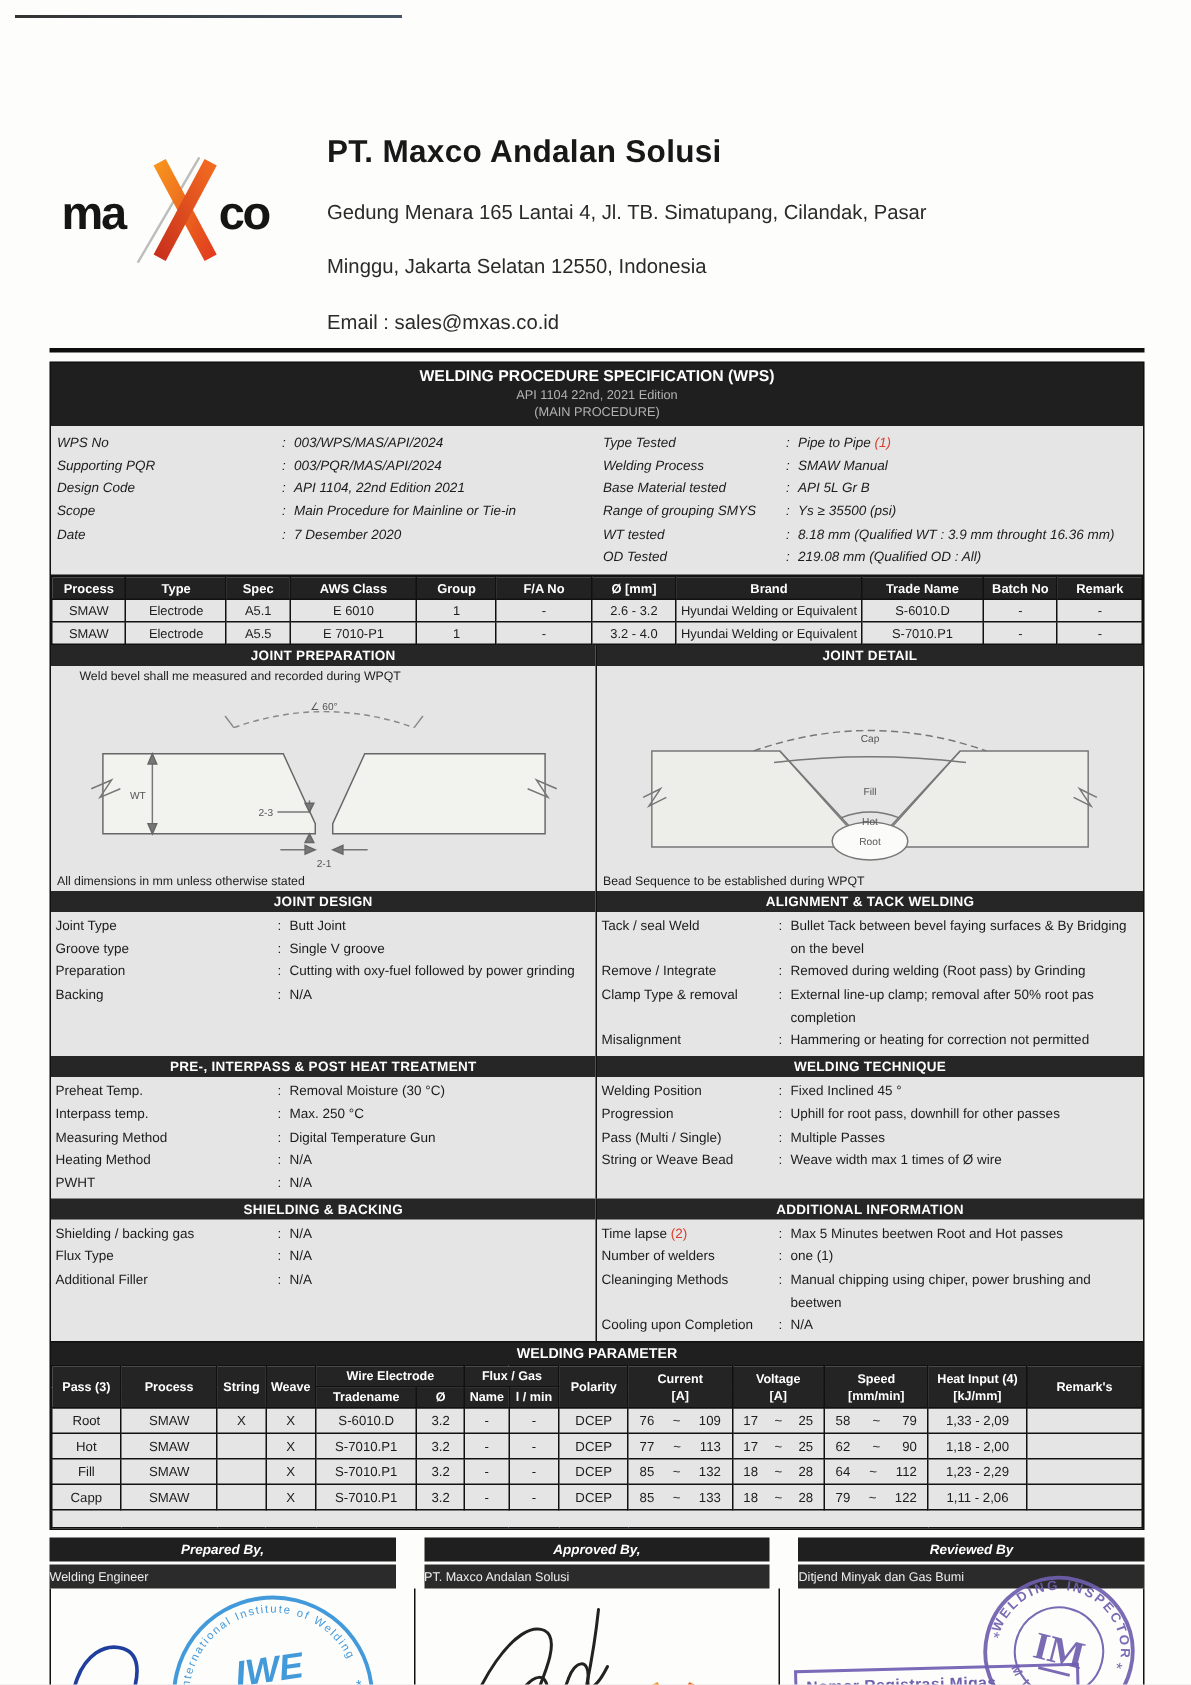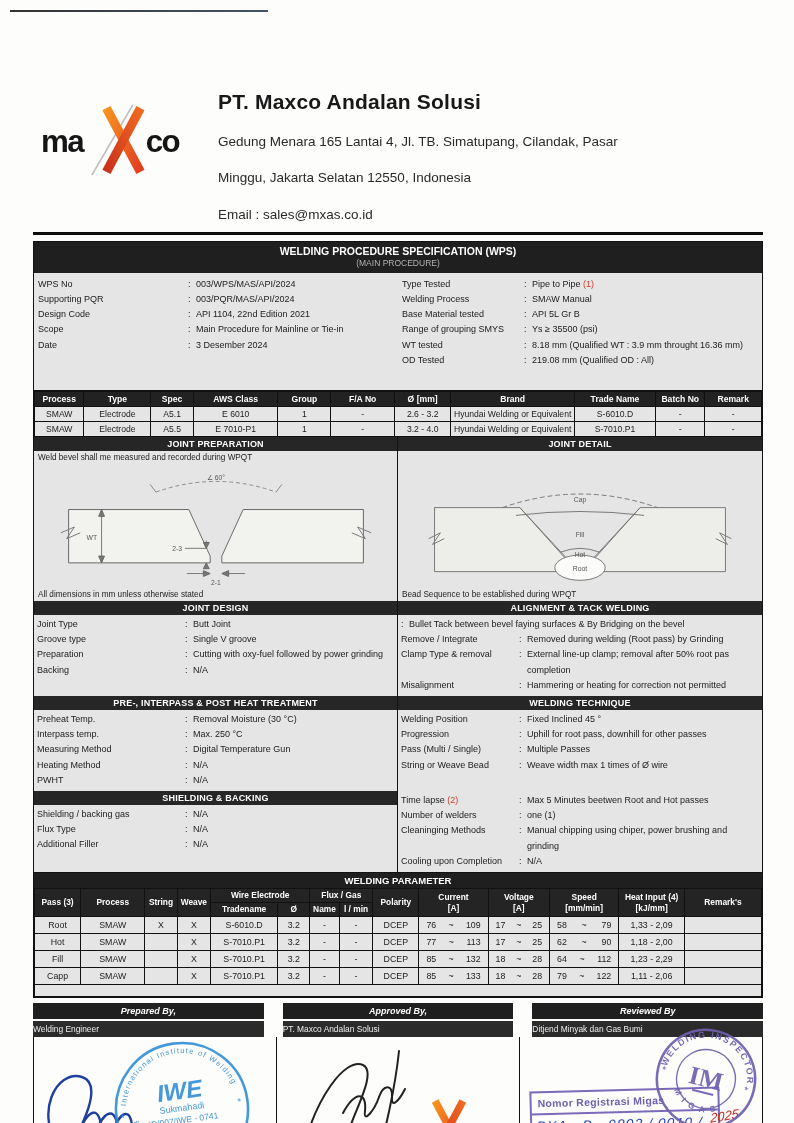--- a/index.html
+++ b/index.html
@@ -21,21 +21,21 @@
   .company-addr { font-size:13.5px; color:#2a2a2a; line-height:1.28; margin-top:19px; }
   .rule { margin:9px 31px 0 33px; border-top:3px solid #0e0e0e; }
 
   
   .main-box { width:730px; margin:6px auto 0 33px; border:1.5px solid #111; background:#e5e5e5; }
 
   .title-band { background:#1f1f1f; text-align:center; padding:3px 0 4px; }
   .title-band .t1 { color:#fff; font-weight:bold; font-size:10.5px; line-height:13px; }
   .title-band .t2 { color:#b3b3b3; font-size:8.5px; line-height:11px; }
 
-  .info-grid { display:flex; border-bottom:1.5px solid #111; padding:4px 0 22px; }
+  .info-grid { display:flex; border-bottom:1.5px solid #111; padding:4px 0 4px;font-style:italic; }
   .info-col { width:50%; padding:0 4px; }
   .kv { display:flex; font-size:9px; line-height:15.2px; }
   .kv .k { flex:none; }
   .info-col.l .k { width:150px; }
   .info-col.r .k { width:122px; }
   .kv .c { flex:none; width:8px; }
   .kv .v { flex:1; }
   .ref-red { color:#d8402e; }
 
   table { border-collapse:collapse; width:100%; table-layout:fixed; }
@@ -45,21 +45,21 @@
 
   .pair { display:flex; }
   .half { width:50%; }
   .half.lh { border-right:1.5px solid #111; }
   .band { background:#262626; color:#fff; font-weight:bold; font-size:9px; text-align:center; padding:2px 0; letter-spacing:.2px; }
   .sect { padding:2px 3px 3px; }
   .sect .kv .k { width:148px; }
   .sect.rt .kv .k { width:118px; }
 
   .panel { position:relative; height:150px; font-size:8.2px; }
-  .panel .note-top { position:absolute; top:2px; left:4px; }
+  .panel .note-top { position:absolute; top:2px; left:19px; }
   .panel .note-bottom { position:absolute; bottom:2px; left:4px; }
   .panel svg { position:absolute; top:12px; left:50%; transform:translateX(-50%); }
   .diagram-label { font-size:7px; fill:#555; }
 
   .wband { background:#1f1f1f; color:#fff; font-weight:bold; font-size:9.5px; text-align:center; padding:2px 0; border-top:1.5px solid #111; }
   .ptable th { background:#242424; color:#fff; font-size:8.4px; font-weight:bold; padding:1px; line-height:11px; }
   .ptable td { font-size:8.8px; text-align:center; height:17px; }
   .range { display:flex; justify-content:space-between; padding:0 7px; }
   .ptable .empty-row td { height:12px; }
 
@@ -115,20 +115,21 @@
     <div class="company-addr">Minggu, Jakarta Selatan 12550, Indonesia</div>
     <div class="company-addr">Email : sales@mxas.co.id</div>
   </div>
 </div>
 <div class="rule"></div>
 
 <div class="main-box">
 
   <div class="title-band">
     <div class="t1">WELDING PROCEDURE SPECIFICATION (WPS)</div>
+    <div class="t2">API 1104 22nd, 2021 Edition</div>
     <div class="t2">(MAIN PROCEDURE)</div>
   </div>
 
   <div class="info-grid">
     <div class="info-col l">
       <div class="kv">
           <span class="k">WPS No</span>
           <span class="c">:</span>
           <span class="v">003/WPS/MAS/API/2024</span>
         </div>
@@ -143,21 +144,21 @@
           <span class="v">API 1104, 22nd Edition 2021</span>
         </div>
       <div class="kv">
           <span class="k">Scope</span>
           <span class="c">:</span>
           <span class="v">Main Procedure for Mainline or Tie-in</span>
         </div>
       <div class="kv">
           <span class="k">Date</span>
           <span class="c">:</span>
-          <span class="v">3 Desember 2024</span>
+          <span class="v">7 Desember 2020</span>
         </div>
     </div>
     <div class="info-col r">
       <div class="kv">
           <span class="k">Type Tested</span>
           <span class="c">:</span>
           <span class="v"><span>Pipe to Pipe </span><span class="ref-red">(1)</span></span>
         </div>
       <div class="kv">
           <span class="k">Welding Process</span>
@@ -327,20 +328,21 @@
             <span class="k">Backing</span>
             <span class="c">:</span>
             <span class="v">N/A</span>
           </div>
       </div>
     </div>
     <div class="half">
       <div class="band">ALIGNMENT &amp; TACK WELDING</div>
       <div class="sect rt">
         <div class="kv">
+            <span class="k">Tack / seal Weld</span>
             <span class="c">:</span>
             <span class="v">Bullet Tack between bevel faying surfaces &amp; By Bridging on the bevel</span>
           </div>
         <div class="kv">
             <span class="k">Remove / Integrate</span>
             <span class="c">:</span>
             <span class="v">Removed during welding (Root pass) by Grinding</span>
           </div>
         <div class="kv">
             <span class="k">Clamp Type &amp; removal</span>
@@ -432,35 +434,36 @@
             <span class="k">Additional Filler</span>
             <span class="c">:</span>
             <span class="v">N/A</span>
           </div>
         <div class="kv">
             <span class="k"> </span>
           </div>
       </div>
     </div>
     <div class="half">
+      <div class="band">ADDITIONAL INFORMATION</div>
       <div class="sect rt">
         <div class="kv">
             <span class="k"><span>Time lapse </span><span class="ref-red">(2)</span></span>
             <span class="c">:</span>
             <span class="v">Max 5 Minutes beetwen Root and Hot passes</span>
           </div>
         <div class="kv">
             <span class="k">Number of welders</span>
             <span class="c">:</span>
             <span class="v">one (1)</span>
           </div>
         <div class="kv">
             <span class="k">Cleaninging Methods</span>
             <span class="c">:</span>
-            <span class="v">Manual chipping using chiper, power brushing and grinding</span>
+            <span class="v">Manual chipping using chiper, power brushing and beetwen</span>
           </div>
         <div class="kv">
             <span class="k">Cooling upon Completion</span>
             <span class="c">:</span>
             <span class="v">N/A</span>
           </div>
       </div>
     </div>
   </div>
 

